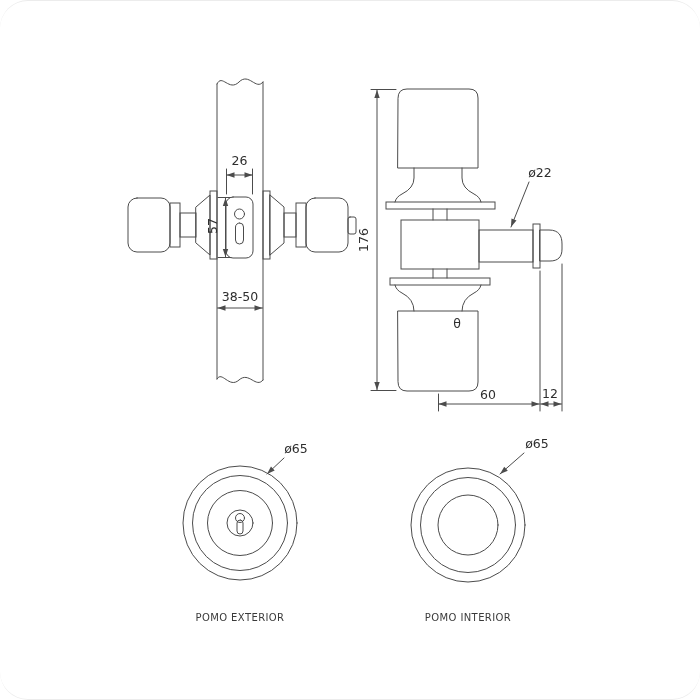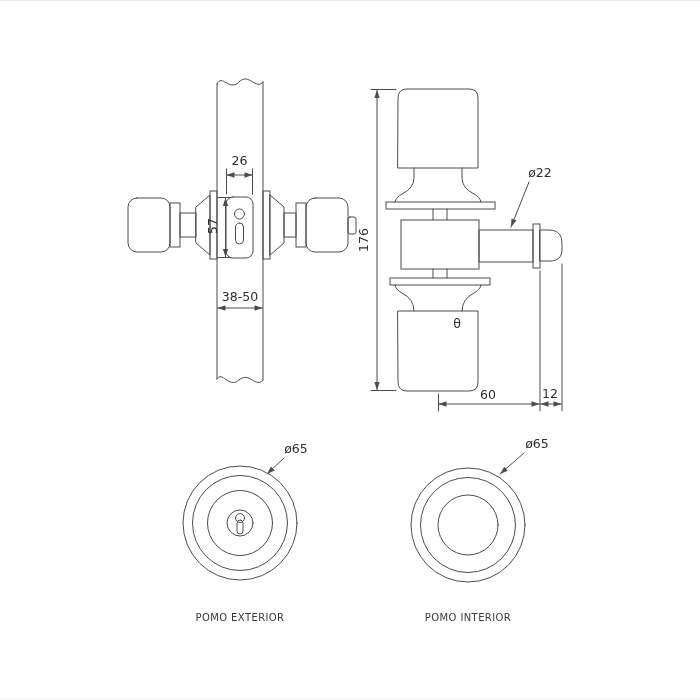--- a/index.html
+++ b/index.html
@@ -1,19 +1,20 @@
 <!DOCTYPE html>
 <html lang="es"><head>
 <meta charset="utf-8">
 <style>
   html,body{margin:0;padding:0;background:#ffffff;}
   .page{
     width:700px;height:700px;box-sizing:border-box;position:relative;
     background:#ffffff;border-top:1px solid #ececec;border-bottom:1px solid #ececec;
     font-family:"DejaVu Sans","Liberation Sans",sans-serif;
+    border-radius:28px;
   }
   svg{display:block;}
   .ln{stroke:#4c4c4c;stroke-width:1;fill:none;stroke-linecap:round;}
   .dim{font-family:"DejaVu Sans","Liberation Sans",sans-serif;font-size:12.5px;fill:#2e2e2e;}
   .cap{font-family:"DejaVu Sans","Liberation Sans",sans-serif;font-size:10px;fill:#3a3a3a;letter-spacing:.4px;}
 </style>
 </head>
 <body>
 
 <div class="page">

